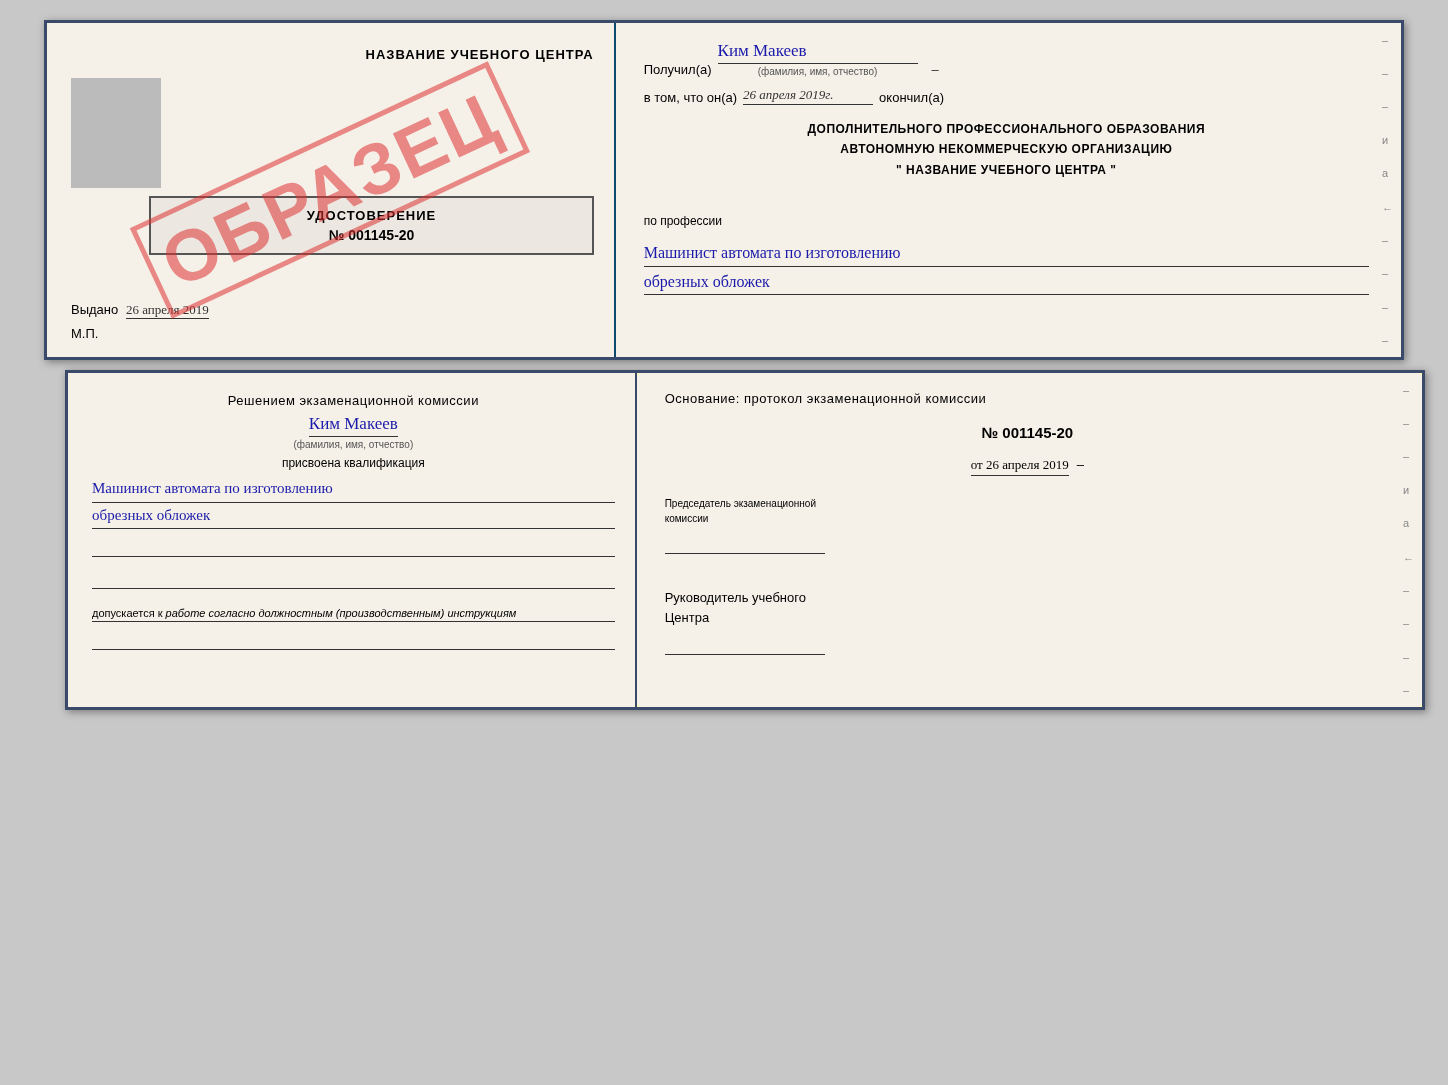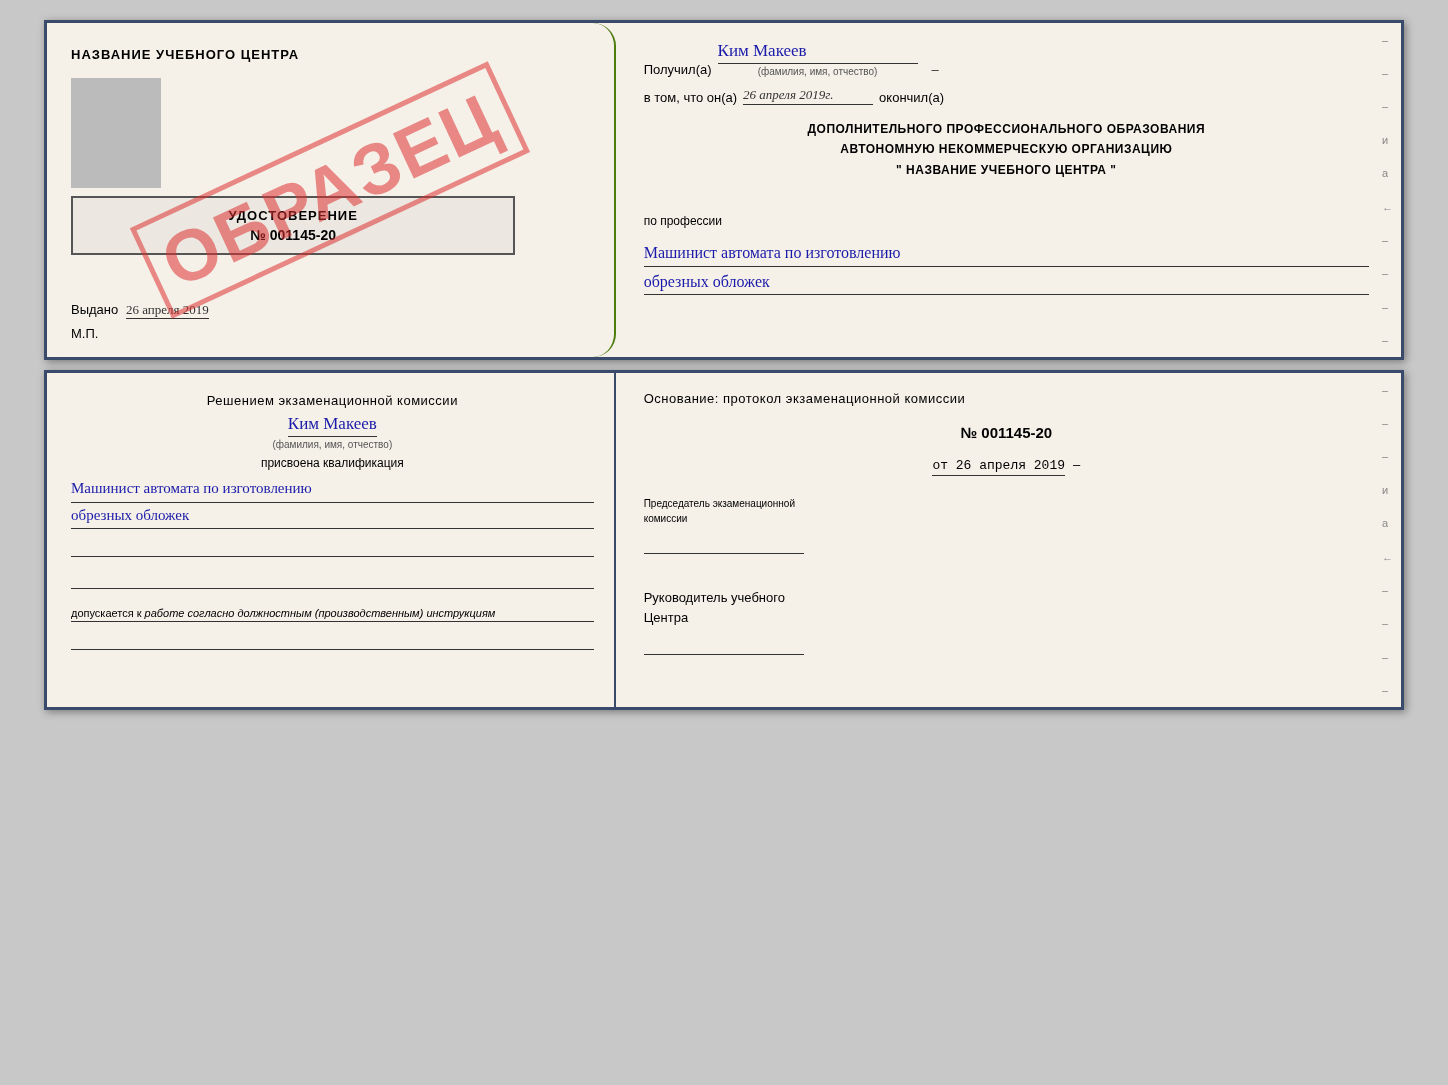--- a/index.html
+++ b/index.html
@@ -28,29 +28,28 @@
       background: #f5f0e8;
       border: 3px solid #3a4a6b;
       box-shadow: 2px 2px 8px rgba(0,0,0,0.4);
       position: relative;
       width: 100%;
       min-height: 340px;
     }
 
     .cert-left {
       width: 42%;
-      border-right: 2px solid #4d7c0f;
+      border-right: 2px solid #0c4a6e;
       padding: 24px 20px 16px 24px;
       position: relative;
       display: flex;
       flex-direction: column;
-      align-items: flex-start;
+      align-items: flex-end;
       background: #f5f0e8;
       overflow: hidden;
-      border-radius: 23px;
     }
 
     .cert-right {
       width: 58%;
       padding: 18px 32px 16px 28px;
       position: relative;
       background: #f5f0e8;
       display: flex;
       flex-direction: column;
       gap: 10px;
@@ -218,20 +217,21 @@
 
     
     .bottom-spread {
       display: flex;
       background: #fef9c3;
       border: 3px solid #3a4a6b;
       box-shadow: 2px 2px 8px rgba(0,0,0,0.4);
       position: relative;
       width: 100%;
       min-height: 340px;
+      margin-left: 21px;
     }
 
     .bottom-left {
       width: 42%;
       border-right: 2px solid #3a4a6b;
       padding: 20px 20px 16px 24px;
       display: flex;
       flex-direction: column;
       gap: 6px;
       background: #f5f0e8;
@@ -239,20 +239,21 @@
     }
 
     .bottom-right {
       width: 58%;
       padding: 18px 32px 16px 28px;
       display: flex;
       flex-direction: column;
       gap: 10px;
       background: #f5f0e8;
       position: relative;
+      border-radius: 6px;
     }
 
     .resheniyem-text {
       font-size: 13px;
       font-family: Arial, sans-serif;
       text-align: center;
       letter-spacing: 0.5px;
     }
 
     .komissia-name {
@@ -307,21 +308,21 @@
     .protocol-number {
       font-size: 15px;
       font-weight: bold;
       text-align: center;
       font-family: Arial, sans-serif;
       margin: 8px 0 4px;
     }
 
     .ot-date {
       font-size: 13px;
-      font-family: Liberation Mono, monospace;
+      font-family: Liberation Serif, serif;
       text-align: center;
       border-bottom: 1px solid #333;
       padding-bottom: 2px;
       display: inline-block;
     }
 
     .predsedatel-block {
       margin-top: 10px;
     }
 

